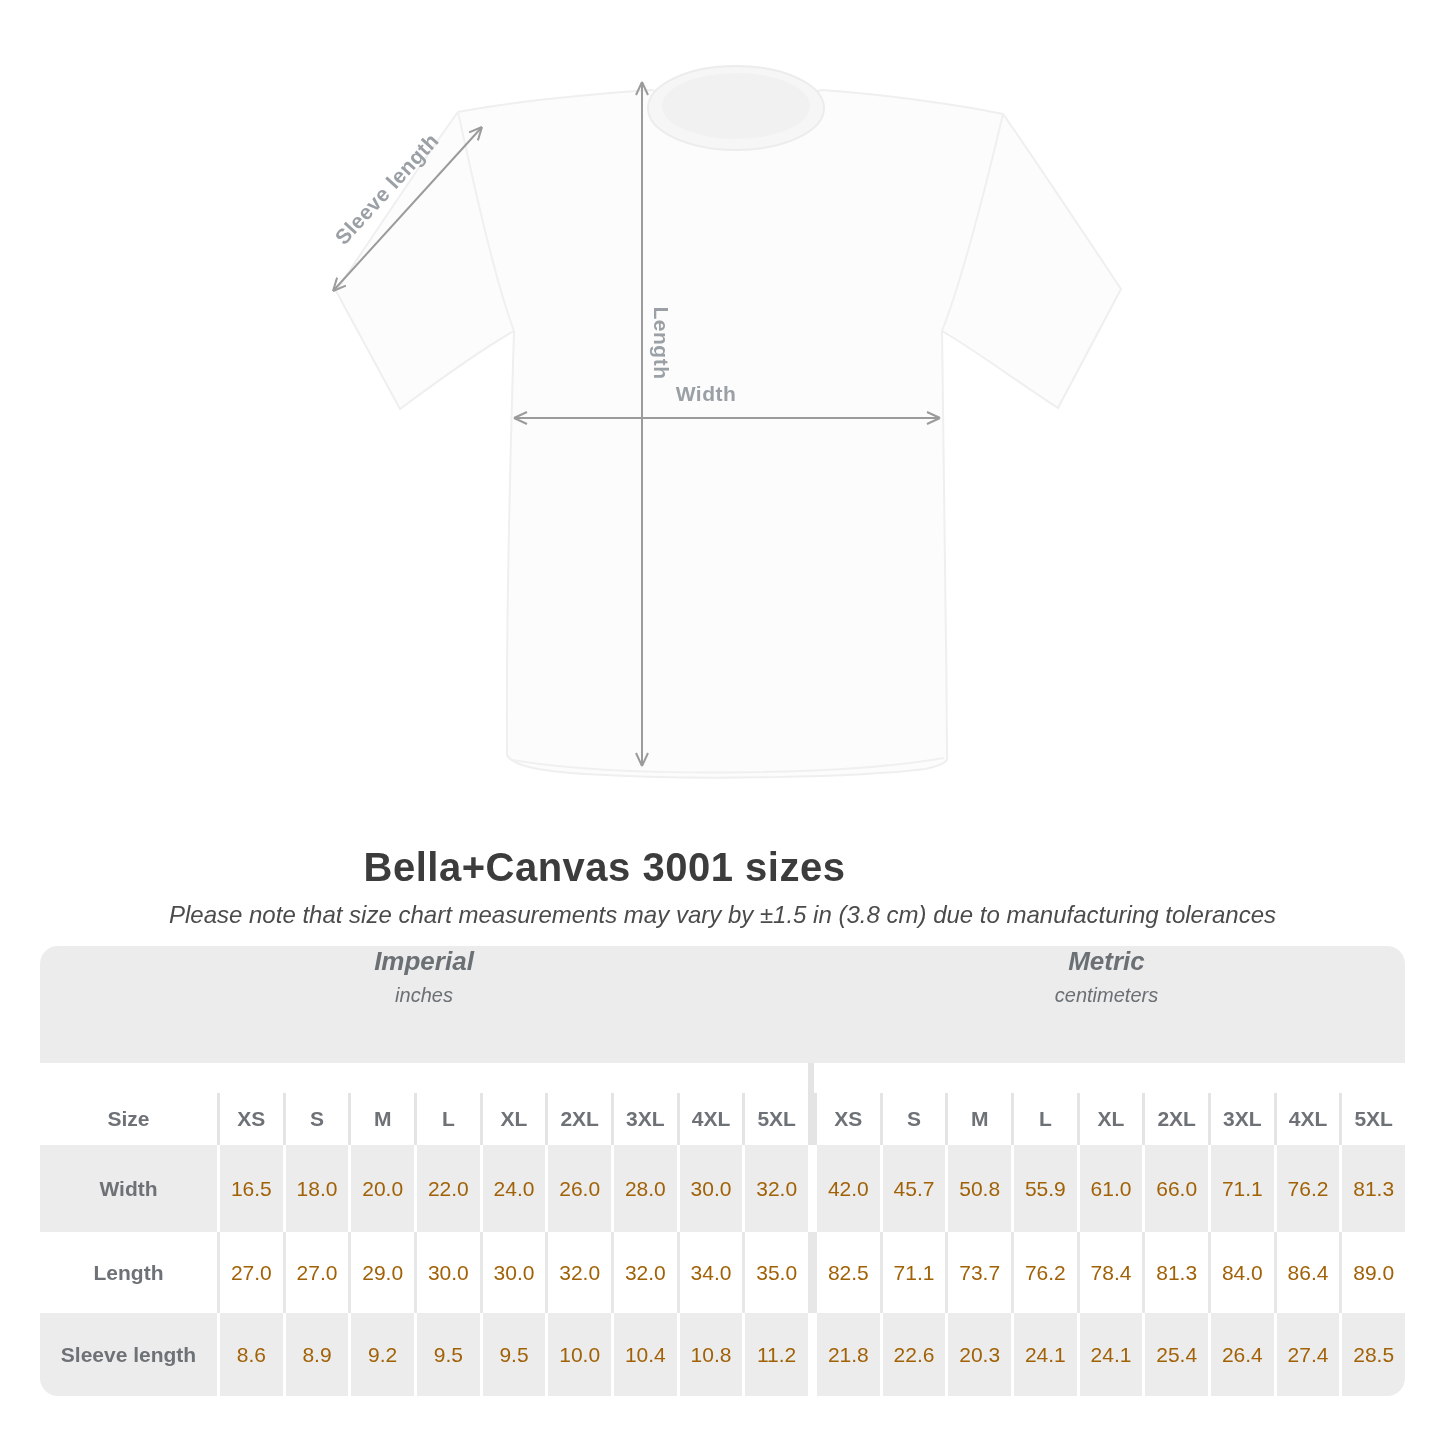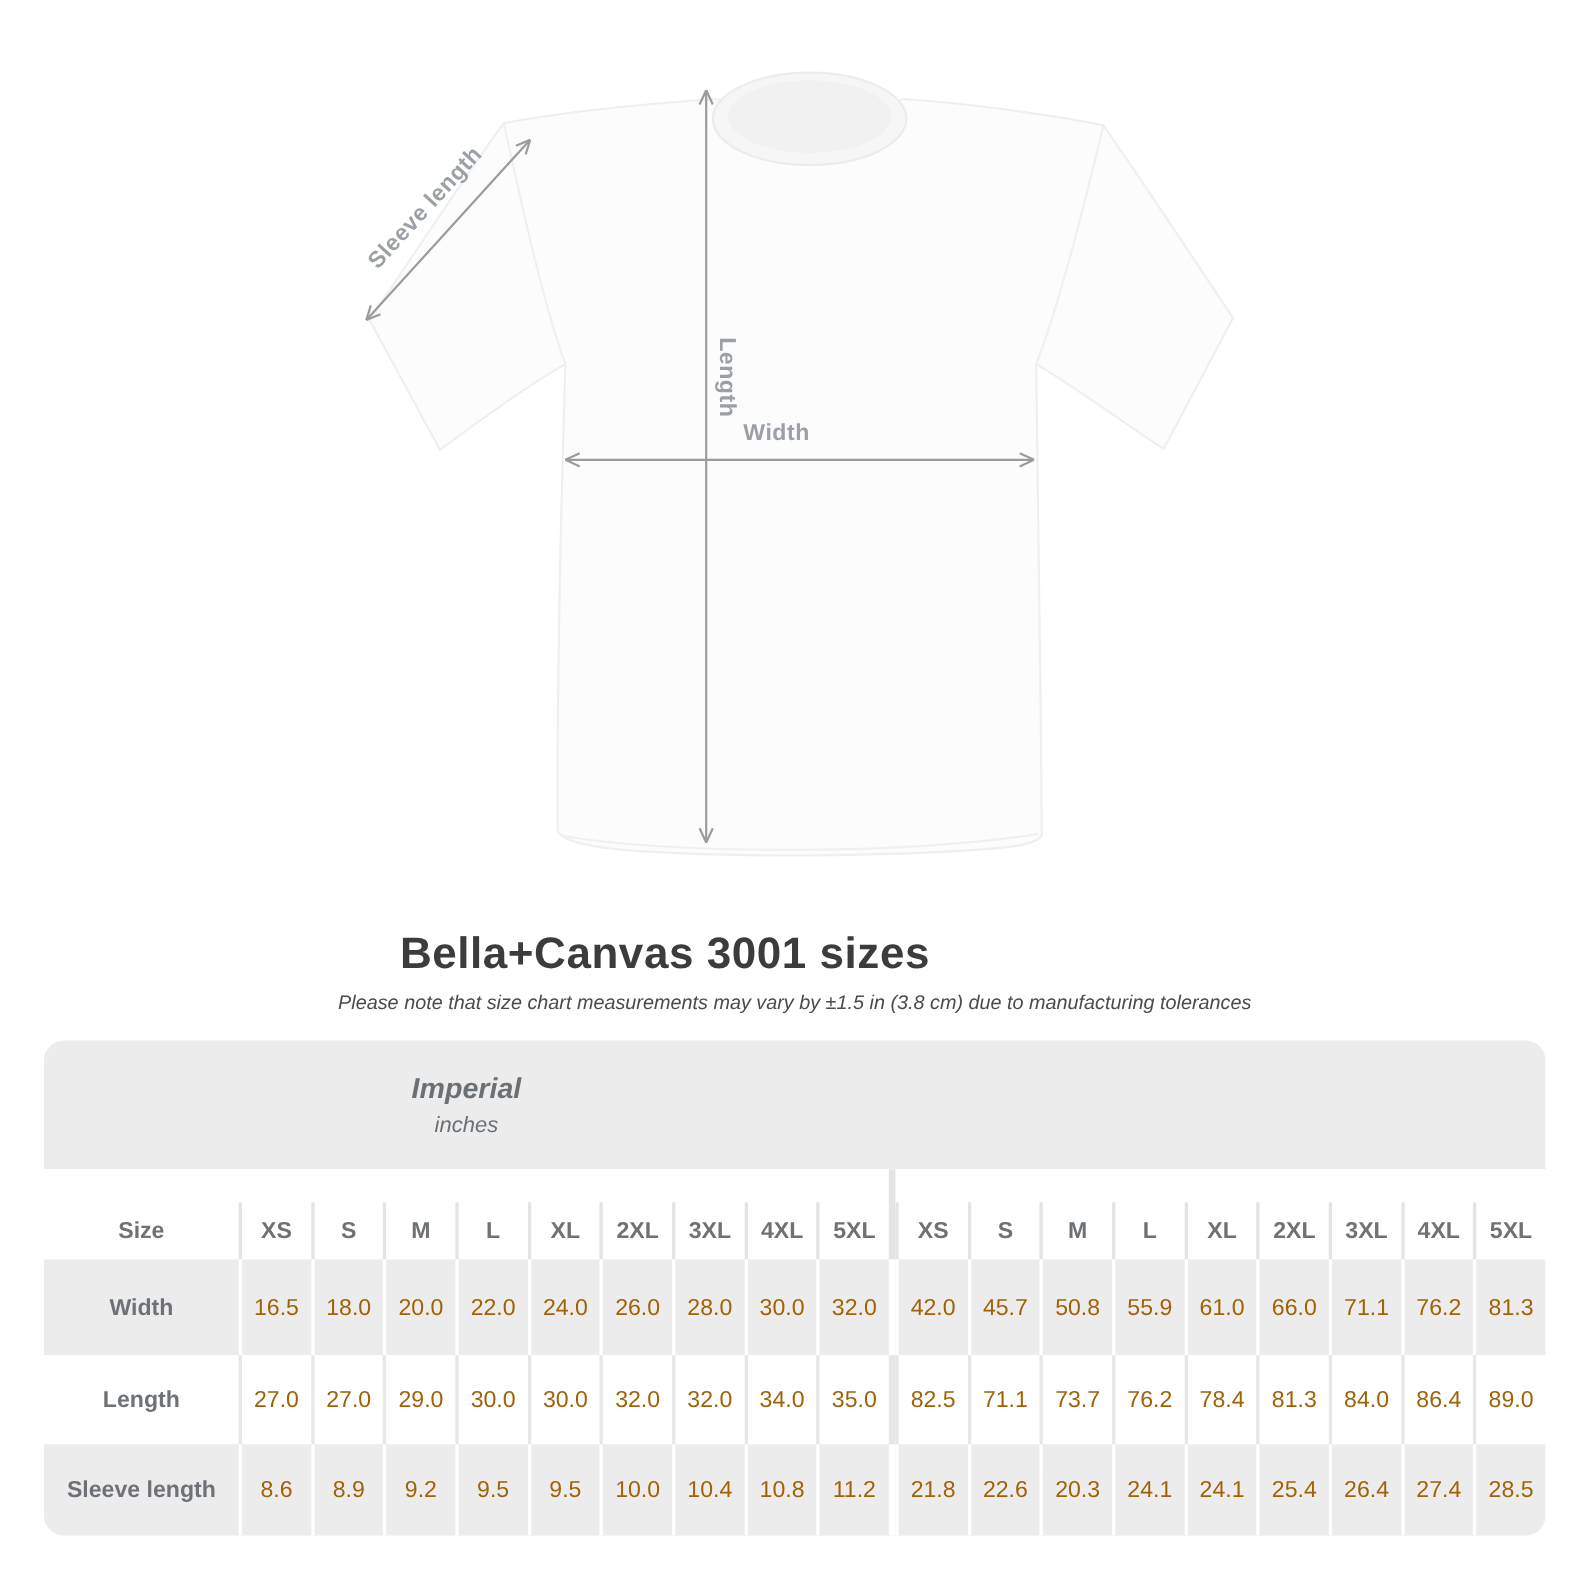--- a/index.html
+++ b/index.html
@@ -18,21 +18,21 @@
   .lbl-width{left:636px;top:382px;width:140px;}
   .lbl-length{left:591px;top:331px;width:140px;transform:rotate(90deg);}
   .lbl-sleeve{left:297px;top:177px;width:180px;transform:rotate(-47.5deg);}
   
   .chart-title{
     position:absolute;left:0;top:845px;width:1209px;text-align:center;
     font-size:40px;font-weight:bold;color:#3c3c3c;letter-spacing:.5px;
   }
   .chart-subtitle{
     position:absolute;left:0;top:901px;width:1445px;text-align:center;
-    font-size:18px;font-style:italic;color:#4b4b4b;
+    font-size:24px;font-style:italic;color:#4b4b4b;
   }
   
   .sizetable{position:absolute;left:40px;top:946px;width:1365px;}
   .trow{
     display:grid;
     grid-template-columns:177px repeat(9,1fr) 6px repeat(9,1fr);
     align-items:stretch;
   }
   .row-band{height:117px;background:#ececec;border-radius:18px 18px 0 0;overflow:hidden;}
   .row-sizes {height:82px;background:#ffffff;--sep:#e4e4e4;}
@@ -41,21 +41,21 @@
   .row-sleeve{height:83px;background:#ececec;--sep:#ffffff;border-radius:0 0 18px 18px;overflow:hidden;}
   .cell{
     display:flex;align-items:center;justify-content:center;
     box-sizing:border-box;min-width:0;
   }
   .cell.num{border-left:3px solid var(--sep);font-size:21px;color:#a16207;}
   .cell.szh{border-left:3px solid var(--sep);font-size:21px;font-weight:bold;color:#6e7277;margin-top:30px;}
   .cell.rlabel{font-size:21px;font-weight:bold;color:#6e7277;}
   .gapcol{background:var(--sep);}
   .band-half{
-    display:flex;flex-direction:column;align-items:center;justify-content:center;
+    display:flex;flex-direction:column;align-items:center;
     gap:7px;color:#6b7075;
   }
   .band-left{grid-column:1 / 11;}
   .band-right{grid-column:11 / 21;}
   .band-name{font-size:26px;font-weight:bold;font-style:italic;}
   .band-unit{font-size:20px;font-style:italic;}
 </style>
 </head>
 <body>
 
@@ -110,20 +110,24 @@
 <div class="chart-title">Bella+Canvas 3001 sizes</div>
 <div class="chart-subtitle">Please note that size chart measurements may vary by ±1.5 in (3.8 cm) due to manufacturing tolerances</div>
 
 <div class="sizetable">
 
   <div class="trow row-band">
     <div class="band-half band-left">
       <div class="band-name">Imperial</div>
       <div class="band-unit">inches</div>
     </div>
+    <div class="band-half band-right">
+      <div class="band-name">Metric</div>
+      <div class="band-unit">centimeters</div>
+    </div>
   </div>
 
   <div class="trow row-sizes">
     <div class="cell szh" style="border-left:none">Size</div>
     <div style="display:contents">
       
     <div class="cell szh">XS</div><div class="cell szh">S</div><div class="cell szh">M</div><div class="cell szh">L</div><div class="cell szh">XL</div><div class="cell szh">2XL</div><div class="cell szh">3XL</div><div class="cell szh">4XL</div><div class="cell szh">5XL</div></div>
     <div class="gapcol"></div>
     <div style="display:contents">
       

